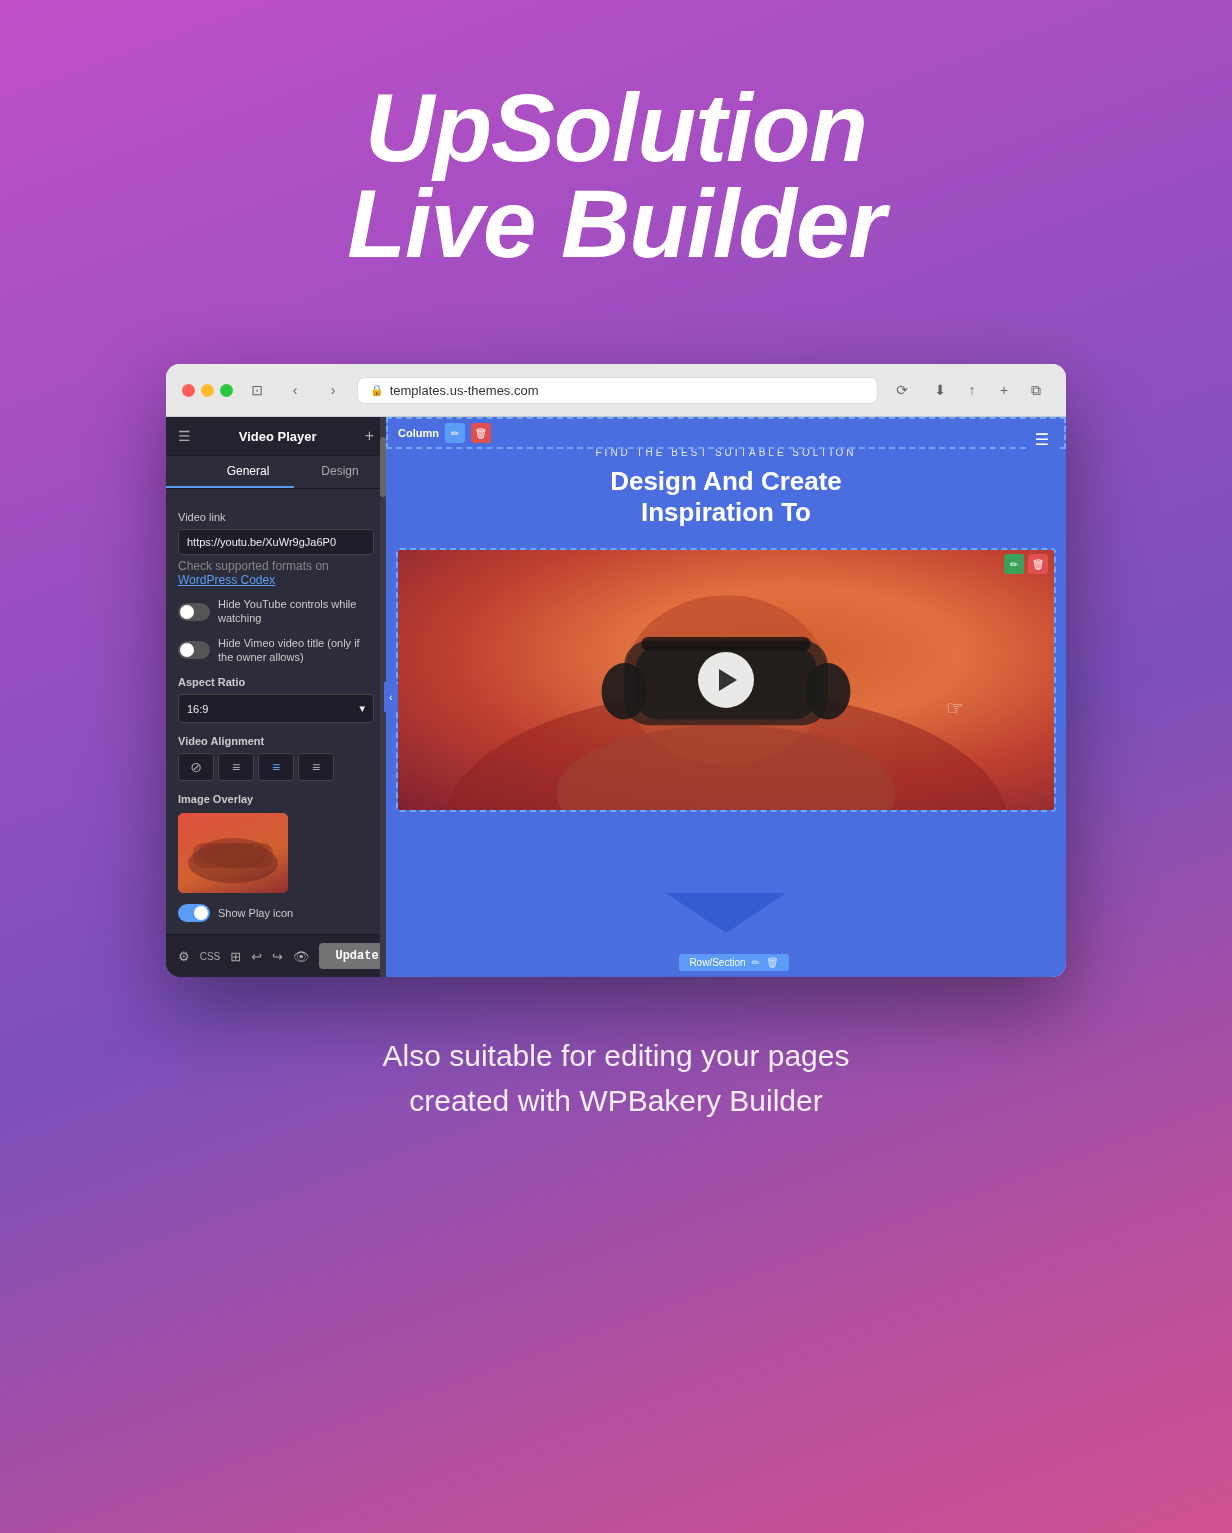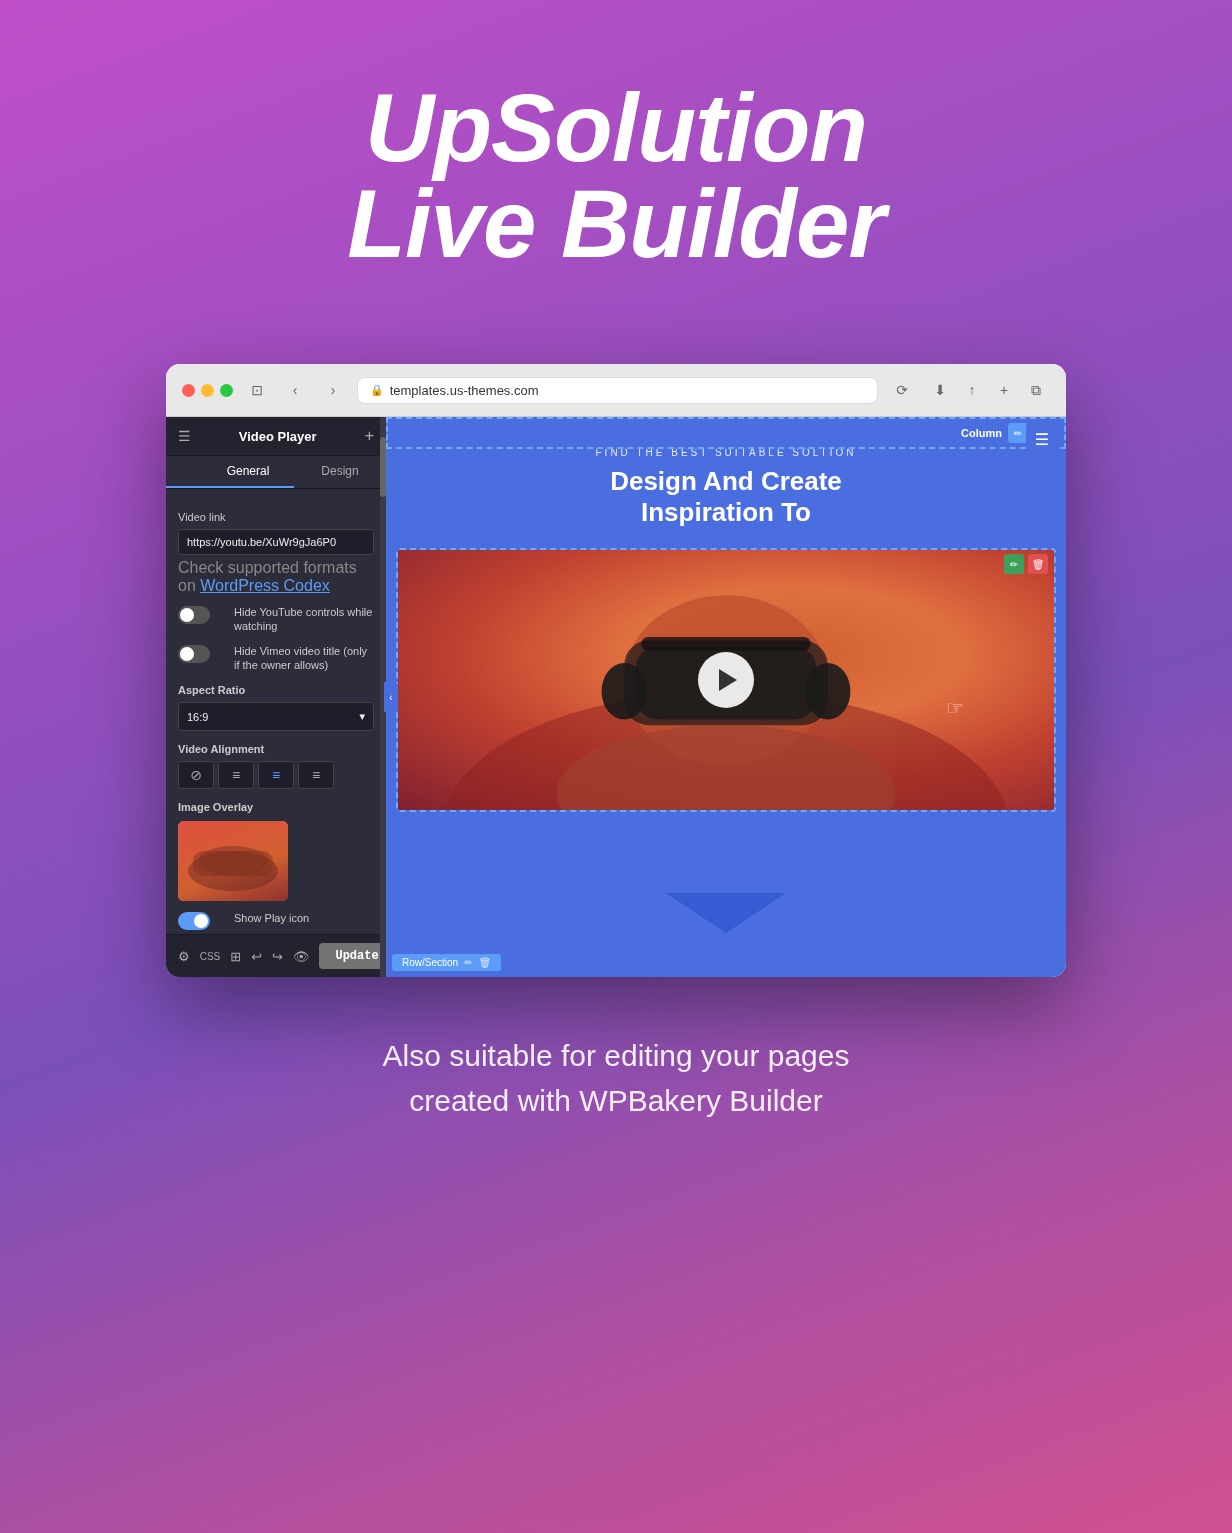--- a/index.html
+++ b/index.html
@@ -165,33 +165,33 @@
       width: 100%;
       background: #1e1e2a;
       border: 1px solid #444;
       border-radius: 4px;
       padding: 6px 8px;
       color: #eee;
       font-size: 11px;
     }
 
     .help-text {
-      font-size: 16px;
+      font-size: 12px;
       color: #888;
       margin-top: 4px;
     }
 
     .help-text a {
       color: #5b9cf6;
     }
 
     .toggle-row {
       display: flex;
-      align-items: flex-start;
-      gap: 24px;
+      align-items: center;
+      gap: 8px;
       margin-top: 10px;
     }
 
     .toggle {
       width: 32px;
       height: 18px;
       background: #555;
       border-radius: 9px;
       flex-shrink: 0;
       margin-top: 1px;
@@ -337,21 +337,20 @@
       top: 0;
       left: 0;
       right: 0;
       background: rgba(74, 110, 224, 0.9);
       padding: 4px 10px;
       display: flex;
       align-items: center;
       gap: 6px;
       z-index: 10;
       border: 2px dashed #6fa8ff;
-      justify-content: flex-end;
     }
 
     .column-label {
       color: #fff;
       font-size: 11px;
       font-weight: 600;
     }
 
     .col-icon {
       width: 20px;
@@ -714,21 +713,21 @@
           <div style="position:absolute;right:90px;bottom:90px;color:rgba(255,255,255,0.7);font-size:20px;z-index:6;">☞</div>
         </div>
       </div>
 
       <div style="position:absolute;bottom:40px;left:50%;transform:translateX(-50%);z-index:3;">
         <svg width="120" height="40" viewBox="0 0 120 40">
           <polygon points="0,0 120,0 60,40" fill="rgba(40,80,200,0.6)"></polygon>
         </svg>
       </div>
 
-      <div style="position:absolute;bottom:0;left:0;right:0;padding:6px;display:flex;background:rgba(74,110,224,0.4);">
+      <div style="position:absolute;bottom:0;left:16px;right:0;padding:6px;display:flex;justify-content:center;background:rgba(74,110,224,0.4);">
         <div class="row-section-pill">
           <span>Row/Section</span>
           <span style="opacity:0.8;">✏</span>
           <span style="opacity:0.8;">🗑</span>
         </div>
       </div>
 
     </div>
 
   </div>

